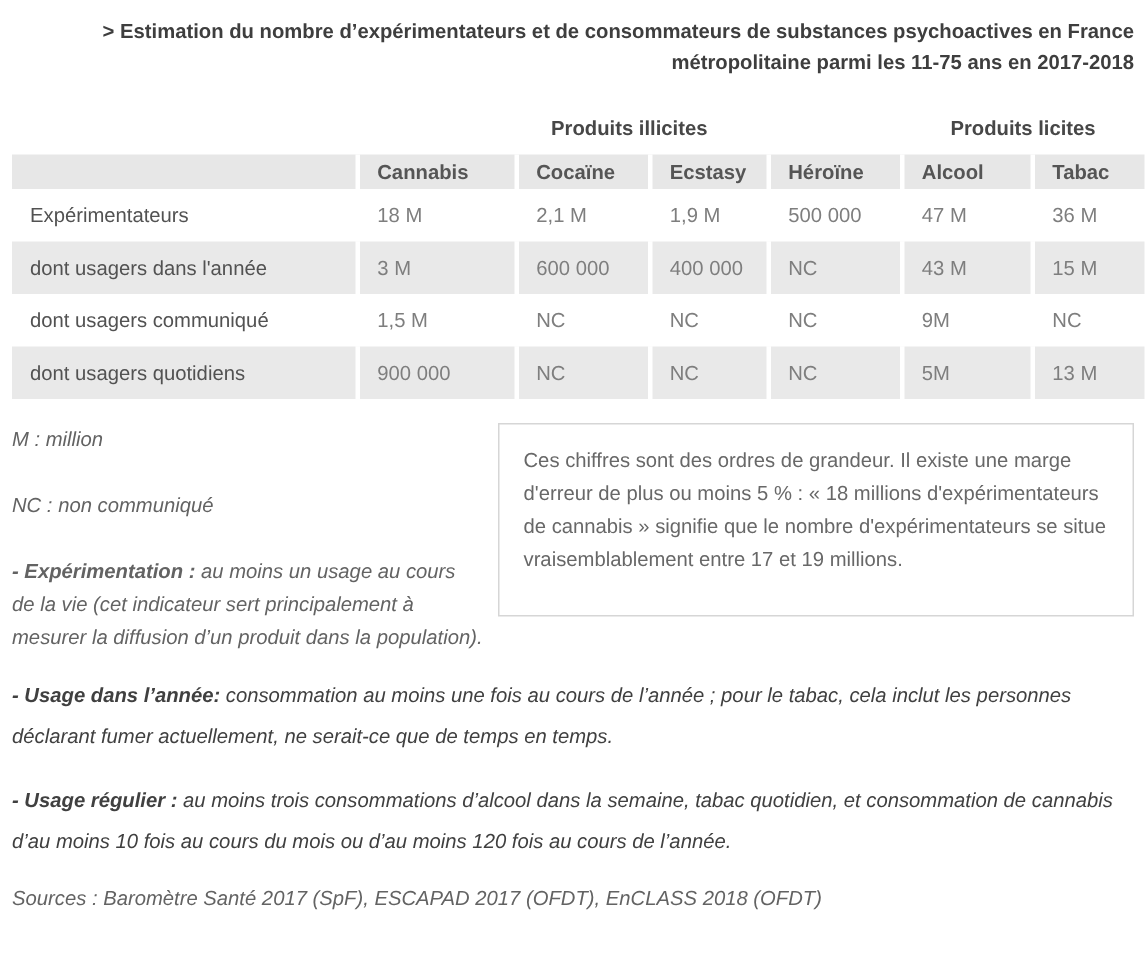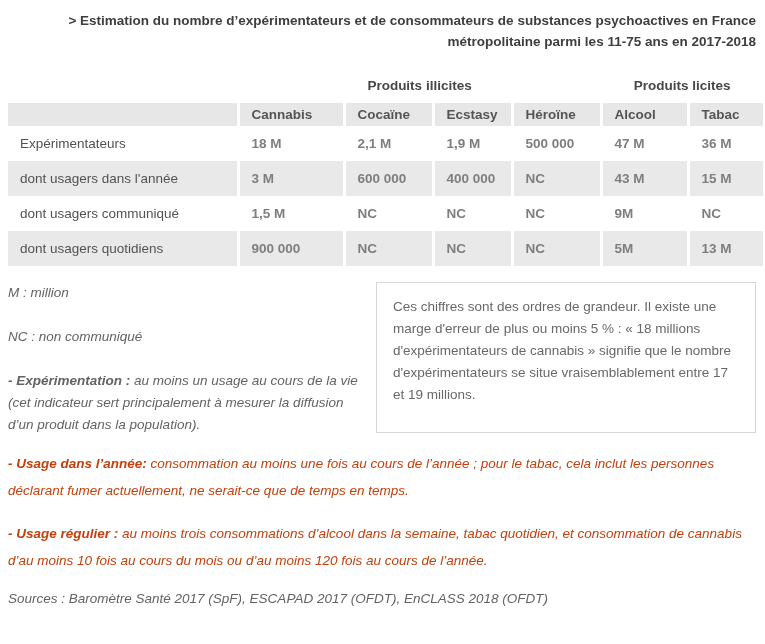--- a/index.html
+++ b/index.html
@@ -24,47 +24,47 @@
     font-size: 13.5px; font-weight: bold; color: #474747;
     text-align: center; padding: 14px 0 10px 0; background: #ffffff;
   }
   .col-row th {
     background: #e7e7e7; font-size: 13.5px; font-weight: bold; color: #555555;
     text-align: left; padding: 4px 12px; border-left: 3px solid #ffffff;
   }
   .col-row th:first-child { border-left: none; }
   tbody td {
     font-size: 13.5px; color: #7e7e7e; background: #ffffff;
-    padding: 10px 12px; border-left: 3px solid #ffffff; font-weight: bold;
+    padding: 10px 12px; border-left: 3px solid #ffffff;
   }
   tbody td.rowlabel {
     border-left: none; font-weight: normal; color: #525252;
   }
   tbody tr.shaded td { background: #e9e9e9; }
 
   .notes-area { display: flex; align-items: flex-start; margin-top: 16px; justify-content: flex-end; }
   .notes-left { flex: 1 1 auto; padding-right: 10px; }
   .note {
     font-style: italic; color: #636363; font-size: 13.5px;
     line-height: 22px; margin: 0 0 22px 0;
   }
   .notes-left .note:last-child { margin-bottom: 0; }
   .note strong, .wide-note strong { font-weight: bold; }
 
   .info-box {
-    width: 380px; border: 1px solid #d6d6d6; background: #ffffff;
+    width: 424px; border: 1px solid #d6d6d6; background: #ffffff;
     padding: 13px 16px 26px 16px; flex: 0 0 auto;
   }
   .info-box p {
     margin: 0; font-size: 13.5px; line-height: 22px;
     color: #686868; font-style: normal;
   }
 
   .wide-note {
-    font-style: italic; color: #c2410c; font-size: 13.5px;
+    font-style: italic; color: #404040; font-size: 13.5px;
     line-height: 27px; margin: 14px 0 0 0; max-width: 752px;
   }
   .wide-note + .wide-note { margin-top: 16px; }
   .sources {
     font-style: italic; color: #636363; font-size: 13.5px;
     line-height: 22px; margin: 14px 0 0 0;
   }
 </style>
 </head>
 <body>

